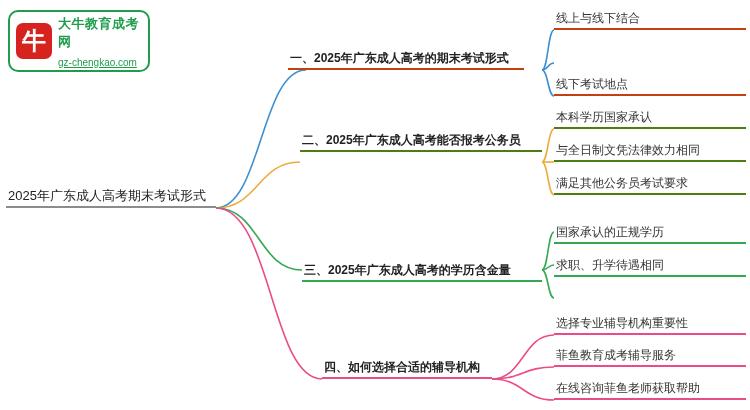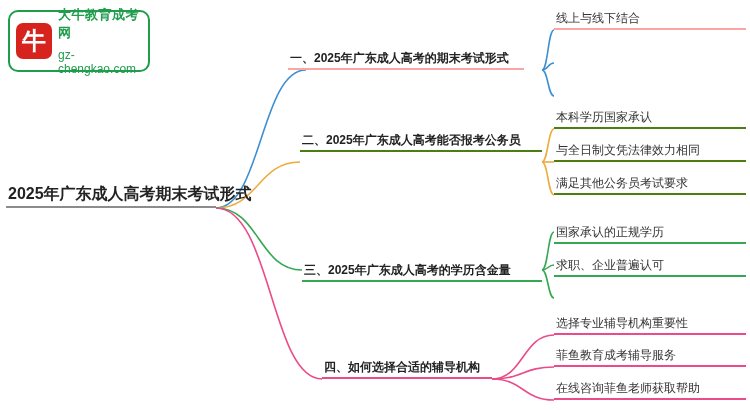--- a/index.html
+++ b/index.html
@@ -1,36 +1,36 @@
 <!DOCTYPE html>
 <html><head>
 <meta charset="utf-8">
 <style>
   html,body{margin:0;padding:0;background:#ffffff;width:750px;height:410px;
     font-family:"Liberation Sans","DejaVu Sans",sans-serif;overflow:hidden;}
   .stage{position:relative;width:750px;height:410px;}
   svg.links{position:absolute;left:0;top:0;width:750px;height:410px;pointer-events:none;}
   .node{position:absolute;display:flex;align-items:flex-end;white-space:nowrap;
     color:#333;font-size:12px;line-height:1.1;box-sizing:border-box;padding:0 2px 3px 2px;}
-  .node.root{font-size:16px;font-weight:bold;color:#222;border-bottom:2px solid #8c8c8c;}
+  .node.root{font-size:13px;font-weight:normal;color:#222;border-bottom:2px solid #8c8c8c;}
   .node.branch{font-weight:bold;color:#222;}
-  .u-blue{border-bottom:2px solid #fca5a5;}
+  .u-blue{border-bottom:2px solid #c2410c;}
   .u-orange{border-bottom:2px solid #4d7c0f;}
   .u-green{border-bottom:2px solid #34a853;margin-top:12px;}
   .u-pink{border-bottom:2px solid #ea4c89;}
   path.link{fill:none;stroke-width:1.6px;}
   .s-blue{stroke:#3e8fd0;} .s-orange{stroke:#edab3d;} .s-green{stroke:#34a853;} .s-pink{stroke:#ea4c89;}
   
   .logo{position:absolute;left:8px;top:10px;width:142px;height:62px;border:2px solid #1f9d4d;
     border-radius:10px;display:flex;align-items:center;gap:6px;padding:0 6px;box-sizing:border-box;background:#fff;}
   .logo-icon{width:36px;height:36px;background:#d7231d;border-radius:7px;color:#fff;
     display:flex;align-items:center;justify-content:center;font-size:24px;font-weight:bold;flex:0 0 auto;}
   .logo-text{display:flex;flex-direction:column;justify-content:center;}
   .logo-brand{color:#1f9d4d;font-weight:bold;font-size:13px;letter-spacing:0.5px;}
-  .logo-domain{color:#1f9d4d;font-size:12px;margin-top:6px;}
+  .logo-domain{color:#1f9d4d;font-size:10px;margin-top:6px;text-decoration:underline;}
 </style>
 </head>
 <body>
 
 <div class="stage">
 
   <svg class="links" viewBox="0 0 750 410">
 
     <path class="link s-blue" d="M216,208 C261,208 261,70 306,70"></path>
     <path class="link s-orange" d="M216,208 C258,208 258,162 300,162"></path>
@@ -63,25 +63,26 @@
   </div>
 
   <div class="node root" style="left:6px;top:184px;width:210px;height:24px;">2025年广东成人高考期末考试形式</div>
 
   <div class="node branch u-blue" style="left:288px;top:48px;width:236px;height:22px;">一、2025年广东成人高考的期末考试形式</div>
   <div class="node branch u-orange" style="left:300px;top:130px;width:242px;height:22px;">二、2025年广东成人高考能否报考公务员</div>
   <div class="node branch u-green" style="left:302px;top:248px;width:240px;height:22px;">三、2025年广东成人高考的学历含金量</div>
   <div class="node branch u-pink" style="left:322px;top:357px;width:170px;height:22px;">四、如何选择合适的辅导机构</div>
 
   <div class="node u-blue" style="left:554px;top:10px;width:192px;height:20px;">线上与线下结合</div>
+  <div class="node u-blue" style="left:554px;top:76px;width:192px;height:20px;">线下考试地点</div>
 
   <div class="node u-orange" style="left:554px;top:109px;width:192px;height:20px;">本科学历国家承认</div>
   <div class="node u-orange" style="left:554px;top:142px;width:192px;height:20px;">与全日制文凭法律效力相同</div>
   <div class="node u-orange" style="left:554px;top:175px;width:192px;height:20px;">满足其他公务员考试要求</div>
 
   <div class="node u-green" style="left:554px;top:212px;width:192px;height:20px;">国家承认的正规学历</div>
-  <div class="node u-green" style="left:554px;top:245px;width:192px;height:20px;">求职、企业普遍认可</div>
+  <div class="node u-green" style="left:554px;top:245px;width:192px;height:20px;">求职、升学待遇相同</div>
 
   <div class="node u-pink" style="left:554px;top:315px;width:192px;height:20px;">选择专业辅导机构重要性</div>
   <div class="node u-pink" style="left:554px;top:347px;width:192px;height:20px;">菲鱼教育成考辅导服务</div>
   <div class="node u-pink" style="left:554px;top:380px;width:192px;height:20px;">在线咨询菲鱼老师获取帮助</div>
 
 </div>
 
 </body></html>

